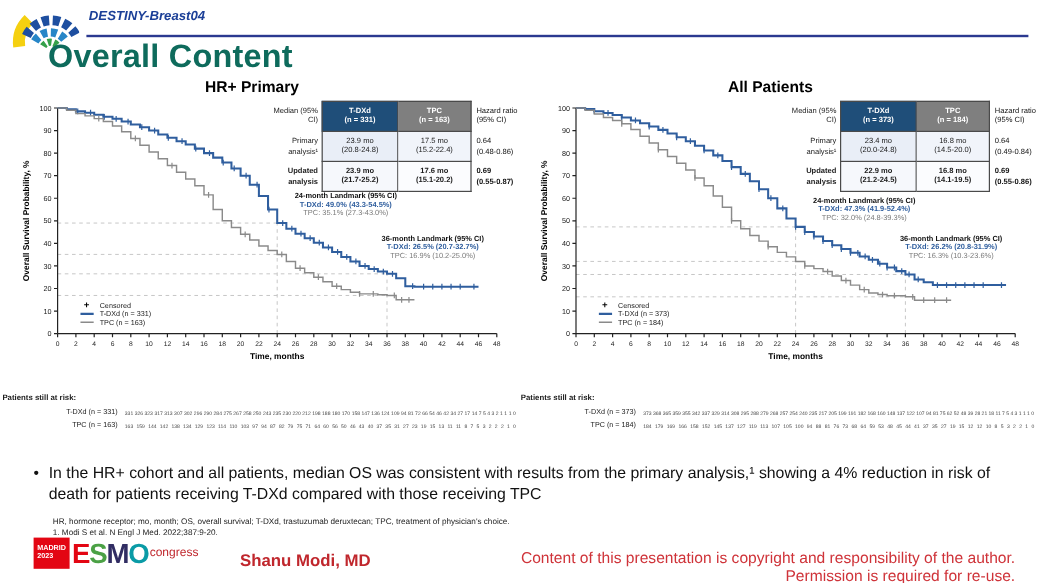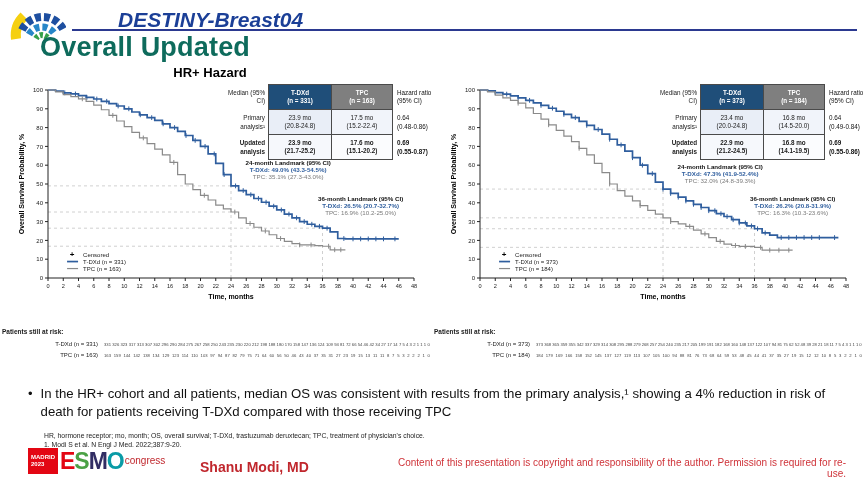--- a/index.html
+++ b/index.html
@@ -1,22 +1,22 @@
 <!DOCTYPE html>
 <html><head>
 <meta charset="utf-8">
 <style>
   html,body{margin:0;padding:0;}
   body{width:864px;height:486px;position:relative;background:#fff;overflow:hidden;
        font-family:"Liberation Sans","DejaVu Sans",sans-serif;color:#1a1a1a;}
 
   
   .hdr-logo{position:absolute;left:8px;top:2px;}
-  .study-name{position:absolute;left:74px;top:8px;font-size:21px;font-weight:bold;
-              font-style:italic;color:#1b3f97;margin-left:44px;}
+  .study-name{position:absolute;left:74px;top:8px;font-size:11px;font-weight:bold;
+              font-style:italic;color:#1b3f97;}
   .hdr-rule{position:absolute;left:72px;top:29px;width:785px;height:0;
             border-top:2px solid #2b3990;}
   .page-title{position:absolute;left:40px;top:32px;font-size:27px;font-weight:bold;
               color:#0e6b5c;letter-spacing:.2px;}
 
   
   .panel{position:absolute;top:60px;width:432px;height:268px;}
   .panel.left{left:0;} .panel.right{left:432px;}
   .chart-title{position:absolute;left:60px;top:5px;width:300px;text-align:center;
                font-size:13px;font-weight:bold;color:#000;}
@@ -69,40 +69,40 @@
   
   .footer{position:absolute;left:0;top:444px;width:864px;height:42px;}
   .esmo{position:absolute;left:28px;top:4px;display:flex;align-items:center;}
   .madrid{background:#e30613;color:#fff;font-size:6px;font-weight:bold;line-height:1.15;
           padding:3px 3px;height:20px;display:flex;flex-direction:column;justify-content:center;}
   .esmo-letters{font-size:23px;font-weight:900;line-height:22px;letter-spacing:-1px;margin-left:2px;}
   .esmo-letters .e{color:#e30613;} .esmo-letters .s{color:#4ba145;}
   .esmo-letters .m{color:#312d63;} .esmo-letters .o{color:#0a9ba6;}
   .congress{color:#c0272d;font-size:10px;margin-left:1px;margin-top:-2px;}
   .presenter{position:absolute;left:200px;top:15px;color:#c0272d;font-weight:bold;font-size:14px;}
-  .copyright{position:absolute;right:18px;top:13px;color:#cf3339;font-size:10px;width:450px;
+  .copyright{position:absolute;right:18px;top:13px;color:#cf3339;font-size:13px;width:450px;
              text-align:right;}
 </style>
 </head>
 <body>
 
 <div class="hdr-logo">
   <svg width="58" height="38" viewBox="0 0 58 38">
     <path d="M8,37 A27,27 0 0 1 16,14" stroke="#f5d010" stroke-width="10" fill="none"></path>
     <path d="M14,28 A23,23 0 0 1 55,27" stroke="#1e4fa0" stroke-width="8" fill="none" stroke-dasharray="6 3"></path>
     <path d="M21,32.5 A15,15 0 0 1 47,32.5" stroke="#2786c8" stroke-width="7" fill="none" stroke-dasharray="5 3"></path>
     <path d="M28,36.5 A7,7 0 0 1 40,36.5" stroke="#35a14a" stroke-width="6" fill="none" stroke-dasharray="3 2"></path>
   </svg>
 </div>
 <div class="study-name">DESTINY-Breast04</div>
 <div class="hdr-rule"></div>
-<div class="page-title">Overall Updated</div>
+<div class="page-title">Overall Content</div>
 
 <div class="panel left">
-  <div class="chart-title">HR+ Hazard</div>
+  <div class="chart-title">HR+ Primary</div>
   <svg class="plot" width="404" height="222" viewBox="0 0 404 222">
       <line class="ref" x1="32" y1="99.88" x2="215" y2="99.88"></line>
       <line class="ref" x1="32" y1="126.012" x2="215" y2="126.012"></line>
       <line class="ref" x1="215" y1="192" x2="215" y2="99.88"></line>
       <line class="ref" x1="32" y1="142.17999999999998" x2="306.5" y2="142.17999999999998"></line>
       <line class="ref" x1="32" y1="160.22799999999998" x2="306.5" y2="160.22799999999998"></line>
       <line class="ref" x1="306.5" y1="192" x2="306.5" y2="142.17999999999998"></line>
       <line class="ax" x1="32" y1="4" x2="32" y2="192"></line>
       <line class="ax" x1="32" y1="192" x2="398" y2="192"></line>
       <line class="ax" x1="32" y1="192" x2="32" y2="195"></line>
@@ -281,20 +281,21 @@
         <span>(15.1-20.2)</span>
     </div>
     <div class="cell hrc bold">
       <span>0.69</span>
         <span>(0.55-0.87)</span>
     </div>
   </div>
 </div>
 
 <div class="panel right">
+  <div class="chart-title">All Patients</div>
   <svg class="plot" width="404" height="222" viewBox="0 0 404 222">
       <line class="ref" x1="32" y1="103.076" x2="215" y2="103.076"></line>
       <line class="ref" x1="32" y1="131.83999999999997" x2="215" y2="131.83999999999997"></line>
       <line class="ref" x1="215" y1="192" x2="215" y2="103.076"></line>
       <line class="ref" x1="32" y1="142.744" x2="306.5" y2="142.744"></line>
       <line class="ref" x1="32" y1="161.356" x2="306.5" y2="161.356"></line>
       <line class="ref" x1="306.5" y1="192" x2="306.5" y2="142.744"></line>
       <line class="ax" x1="32" y1="4" x2="32" y2="192"></line>
       <line class="ax" x1="32" y1="192" x2="398" y2="192"></line>
       <line class="ax" x1="32" y1="192" x2="32" y2="195"></line>

